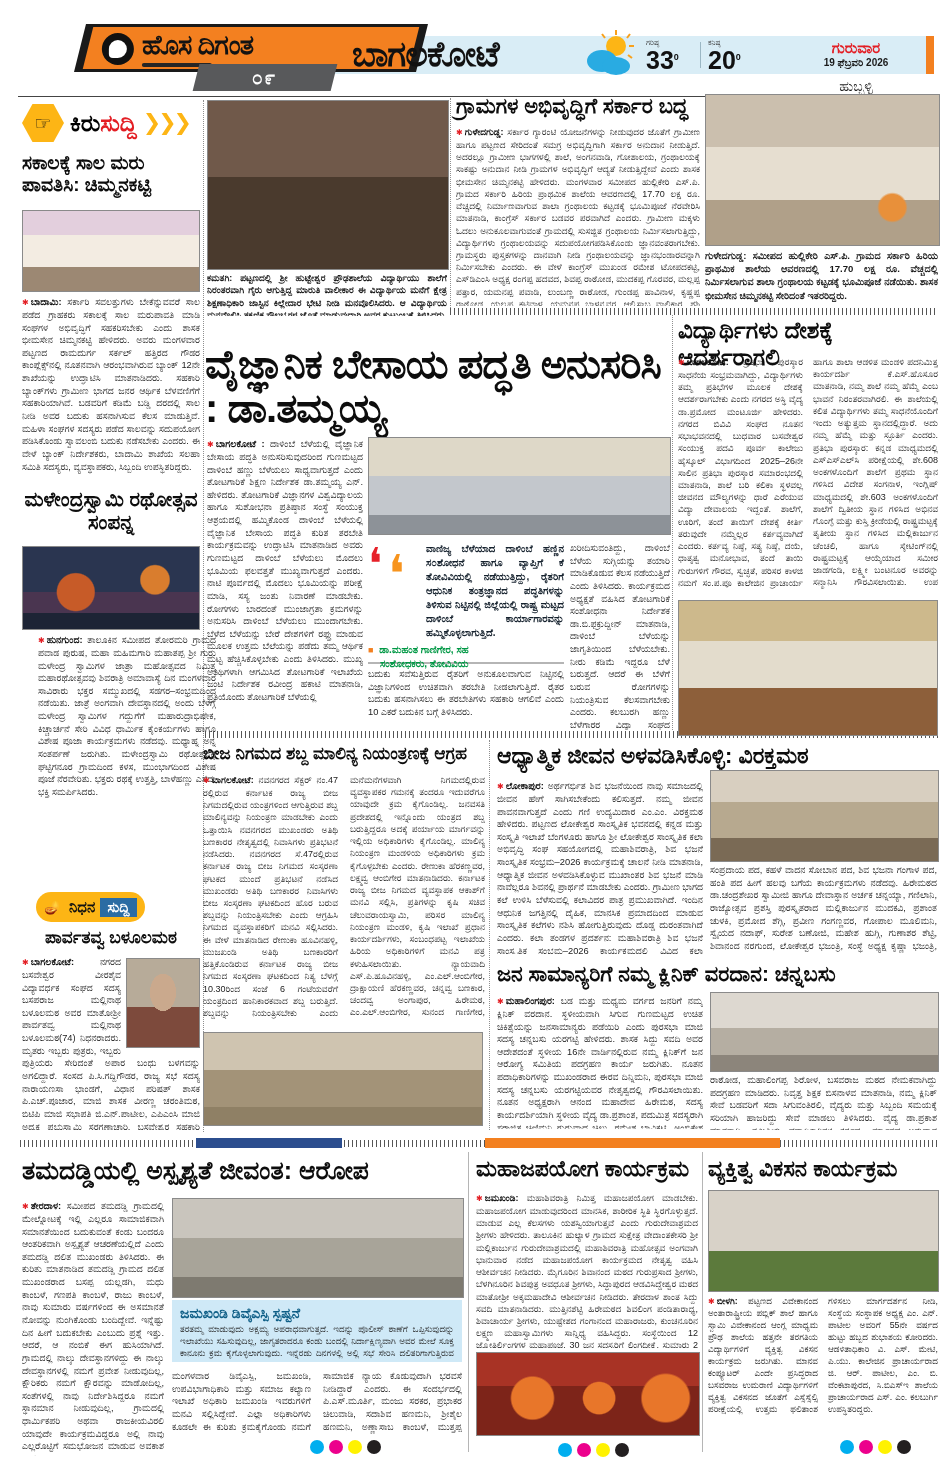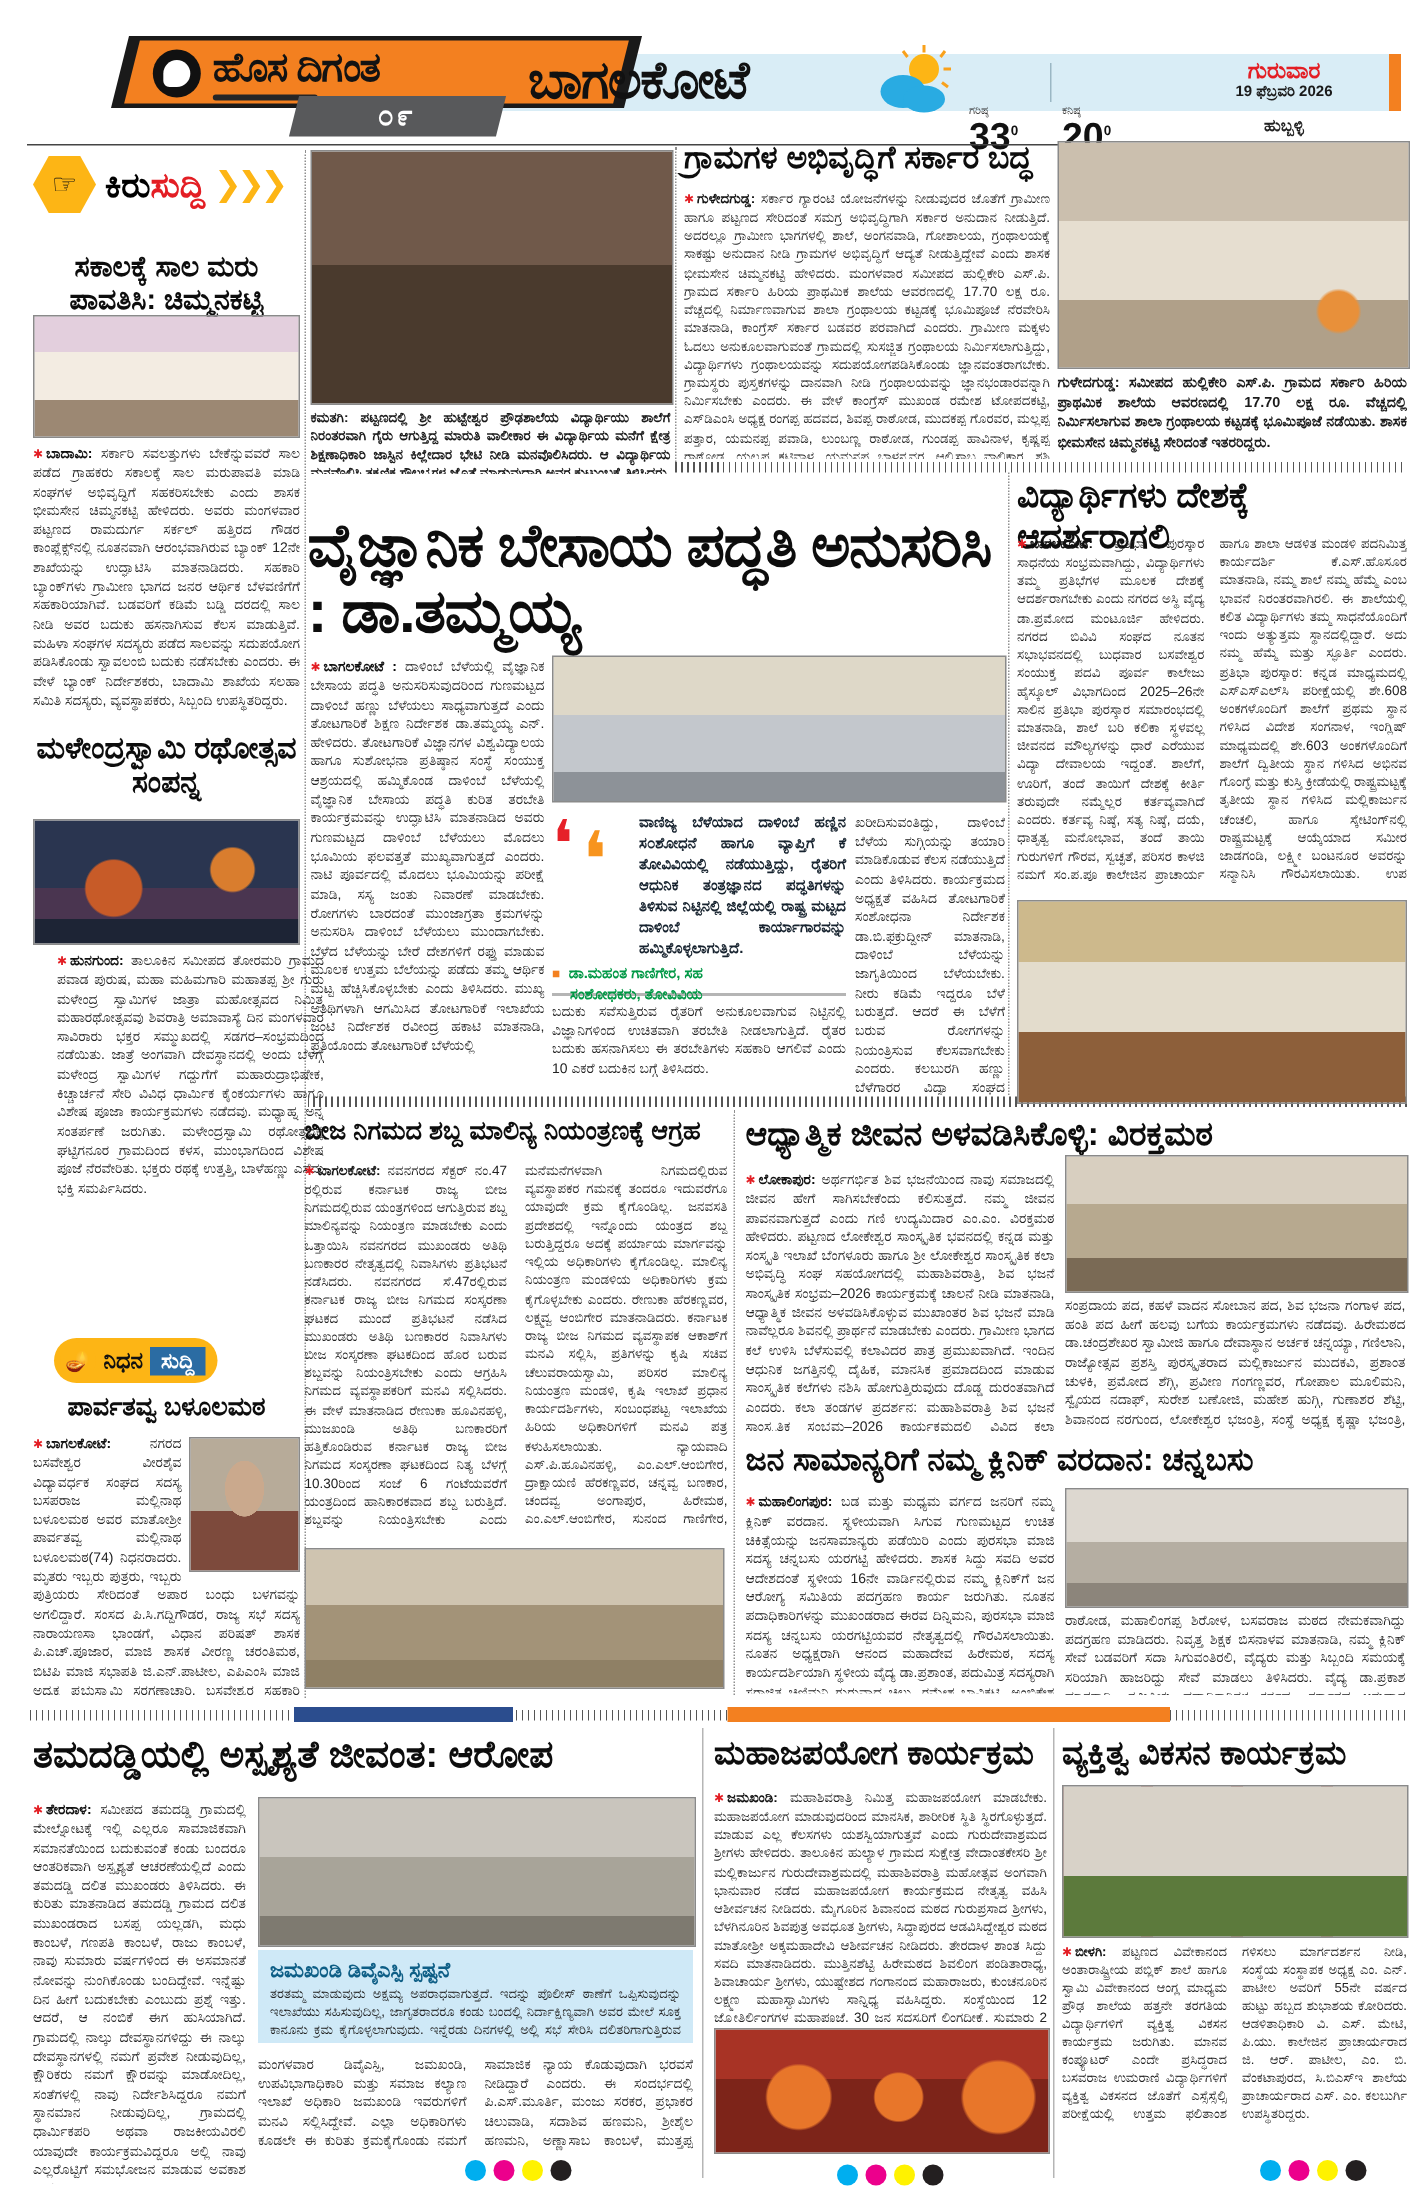--- a/index.html
+++ b/index.html
@@ -23,26 +23,26 @@
         display:flex;align-items:center;gap:8px;padding-left:14px;box-sizing:border-box;}
   .mast-inner{transform:skewX(14deg);display:flex;align-items:center;gap:8px;}
   .logo-circ{width:32px;height:32px;border-radius:50%;background:#111;display:flex;align-items:center;justify-content:center;}
   .logo-circ::after{content:"";width:18px;height:18px;border-radius:50% 50% 50% 4px;background:#fff;}
   .mast-title{font-size:27px;font-weight:bold;color:#131313;letter-spacing:-1px;}
   .tagline{width:70px;height:4px;background:#262626;border-radius:2px;margin-top:2px;}
   .pagenum-par{position:absolute;left:196px;top:64px;width:138px;height:27px;background:#58595b;transform:skewX(-14deg);
         display:flex;align-items:center;justify-content:center;}
   .pagenum-par span{transform:skewX(14deg);color:#fff;font-size:19px;font-weight:bold;letter-spacing:2px;}
   .edition{position:absolute;left:352px;top:34px;font-size:35px;font-weight:800;color:#111;letter-spacing:-1px;}
-  .wlabel{font-size:7.5px;color:#333;margin-top:31px;}
+  .wlabel{font-size:7.5px;color:#333;}
   .wnum{font-size:25px;font-weight:800;color:#111;line-height:1;}
   .wnum sup{font-size:9px;font-weight:bold;}
   .daytxt{color:#e31e24;font-weight:800;font-size:15px;}
   .datetxt{color:#1a1a1a;font-weight:bold;font-size:10px;}
-  .citytxt{color:#222;font-size:11px;font-weight:700;}
+  .citytxt{color:#222;font-size:14px;font-weight:400;}
   .orangebar{position:absolute;left:926px;top:36px;width:8px;height:38px;background:#f38020;}
   
   .kiru{display:flex;align-items:center;gap:6px;}
   .hex{width:42px;height:38px;background:#fdb515;clip-path:polygon(25% 0,75% 0,100% 50%,75% 100%,25% 100%,0 50%);
        display:flex;align-items:center;justify-content:center;font-size:19px;color:#111;}
   .kiru-t{font-size:23px;font-weight:800;}
   .kiru-t .r{color:#e31e24;}
   .chev{color:#fdb515;font-size:22px;font-weight:800;letter-spacing:-3px;}
   .obadge{display:flex;align-items:center;gap:5px;background:#fdb515;border-radius:16px;padding:3px 8px 3px 4px;}
   .lamp{width:24px;height:24px;border-radius:50%;background:#fdb515;display:flex;align-items:center;justify-content:center;font-size:13px;color:#111;}
@@ -133,21 +133,21 @@
   <div class="vdot" style="left:203px;top:100px;height:1032px;"></div>
 
   <div class="abs kiru" style="left:22px;top:104px;width:178px;">
     <span class="hex">
         <span>☞</span>
       </span>
     <span class="kiru-t"><span>ಕಿರು</span><span class="r">ಸುದ್ದಿ</span></span>
     <span class="chev">❯❯❯</span>
   </div>
 
-  <div class="abs hl" style="left:22px;top:152px;width:178px;font-size:19px;text-align:center;margin-top:16px;">ಸಕಾಲಕ್ಕೆ ಸಾಲ ಮರು ಪಾವತಿಸಿ: ಚಿಮ್ಮನಕಟ್ಟಿ</div>
+  <div class="abs hl" style="left:22px;top:152px;width:178px;font-size:19px;text-align:left;">ಸಕಾಲಕ್ಕೆ ಸಾಲ ಮರು ಪಾವತಿಸಿ: ಚಿಮ್ಮನಕಟ್ಟಿ</div>
   <div class="photo ph-a1" style="left:22px;top:210px;width:176px;height:80px;"></div>
   <div class="abs bodytxt" style="left:22px;top:296px;width:178px;height:186px;">
     <span class="dm">✱</span><span class="dl">ಬಾದಾಮಿ:</span>
     <span>ಸರ್ಕಾರಿ ಸವಲತ್ತುಗಳು ಬೇಕೆನ್ನುವವರೆ ಸಾಲ ಪಡೆದ ಗ್ರಾಹಕರು ಸಕಾಲಕ್ಕೆ ಸಾಲ ಮರುಪಾವತಿ ಮಾಡಿ ಸಂಘಗಳ ಅಭಿವೃದ್ಧಿಗೆ ಸಹಕರಿಸಬೇಕು ಎಂದು ಶಾಸಕ ಭೀಮಸೇನ ಚಿಮ್ಮನಕಟ್ಟಿ ಹೇಳಿದರು. ಅವರು ಮಂಗಳವಾರ ಪಟ್ಟಣದ ರಾಮದುರ್ಗ ಸರ್ಕಲ್ ಹತ್ತಿರದ ಗೌಡರ ಕಾಂಪ್ಲೆಕ್ಸ್‌ನಲ್ಲಿ ನೂತನವಾಗಿ ಆರಂಭವಾಗಿರುವ ಬ್ಯಾಂಕ್ 12ನೇ ಶಾಖೆಯನ್ನು ಉದ್ಘಾಟಿಸಿ ಮಾತನಾಡಿದರು. ಸಹಕಾರಿ ಬ್ಯಾಂಕ್‌ಗಳು ಗ್ರಾಮೀಣ ಭಾಗದ ಜನರ ಆರ್ಥಿಕ ಬೆಳವಣಿಗೆಗೆ ಸಹಕಾರಿಯಾಗಿವೆ. ಬಡವರಿಗೆ ಕಡಿಮೆ ಬಡ್ಡಿ ದರದಲ್ಲಿ ಸಾಲ ನೀಡಿ ಅವರ ಬದುಕು ಹಸನಾಗಿಸುವ ಕೆಲಸ ಮಾಡುತ್ತಿವೆ. ಮಹಿಳಾ ಸಂಘಗಳ ಸದಸ್ಯರು ಪಡೆದ ಸಾಲವನ್ನು ಸದುಪಯೋಗ ಪಡಿಸಿಕೊಂಡು ಸ್ವಾವಲಂಬಿ ಬದುಕು ನಡೆಸಬೇಕು ಎಂದರು. ಈ ವೇಳೆ ಬ್ಯಾಂಕ್ ನಿರ್ದೇಶಕರು, ಬಾದಾಮಿ ಶಾಖೆಯ ಸಲಹಾ ಸಮಿತಿ ಸದಸ್ಯರು, ವ್ಯವಸ್ಥಾಪಕರು, ಸಿಬ್ಬಂದಿ ಉಪಸ್ಥಿತರಿದ್ದರು.</span>
   </div>
 
   <div class="abs hl" style="left:22px;top:488px;width:178px;font-size:20px;text-align:center;">ಮಳೇಂದ್ರಸ್ವಾಮಿ ರಥೋತ್ಸವ ಸಂಪನ್ನ</div>
   <div class="photo ph-char" style="left:22px;top:546px;width:176px;height:82px;"></div>
   <div class="abs bodytxt" style="left:38px;top:634px;width:178px;height:252px;">
     <span class="dm">✱</span><span class="dl">ಹುನಗುಂದ:</span>

